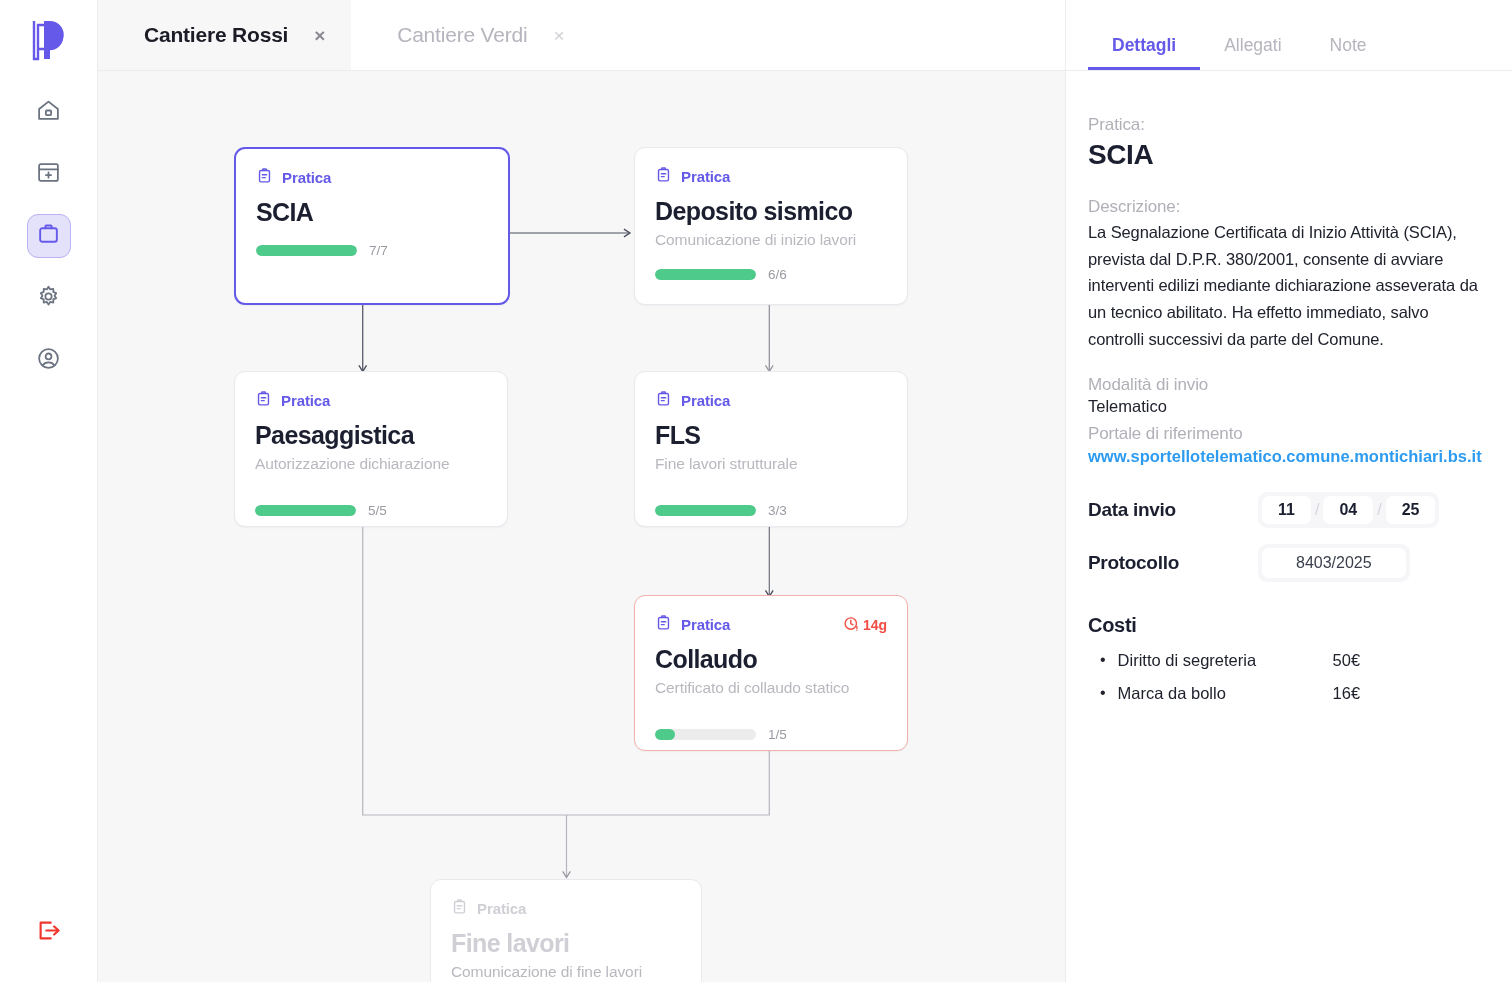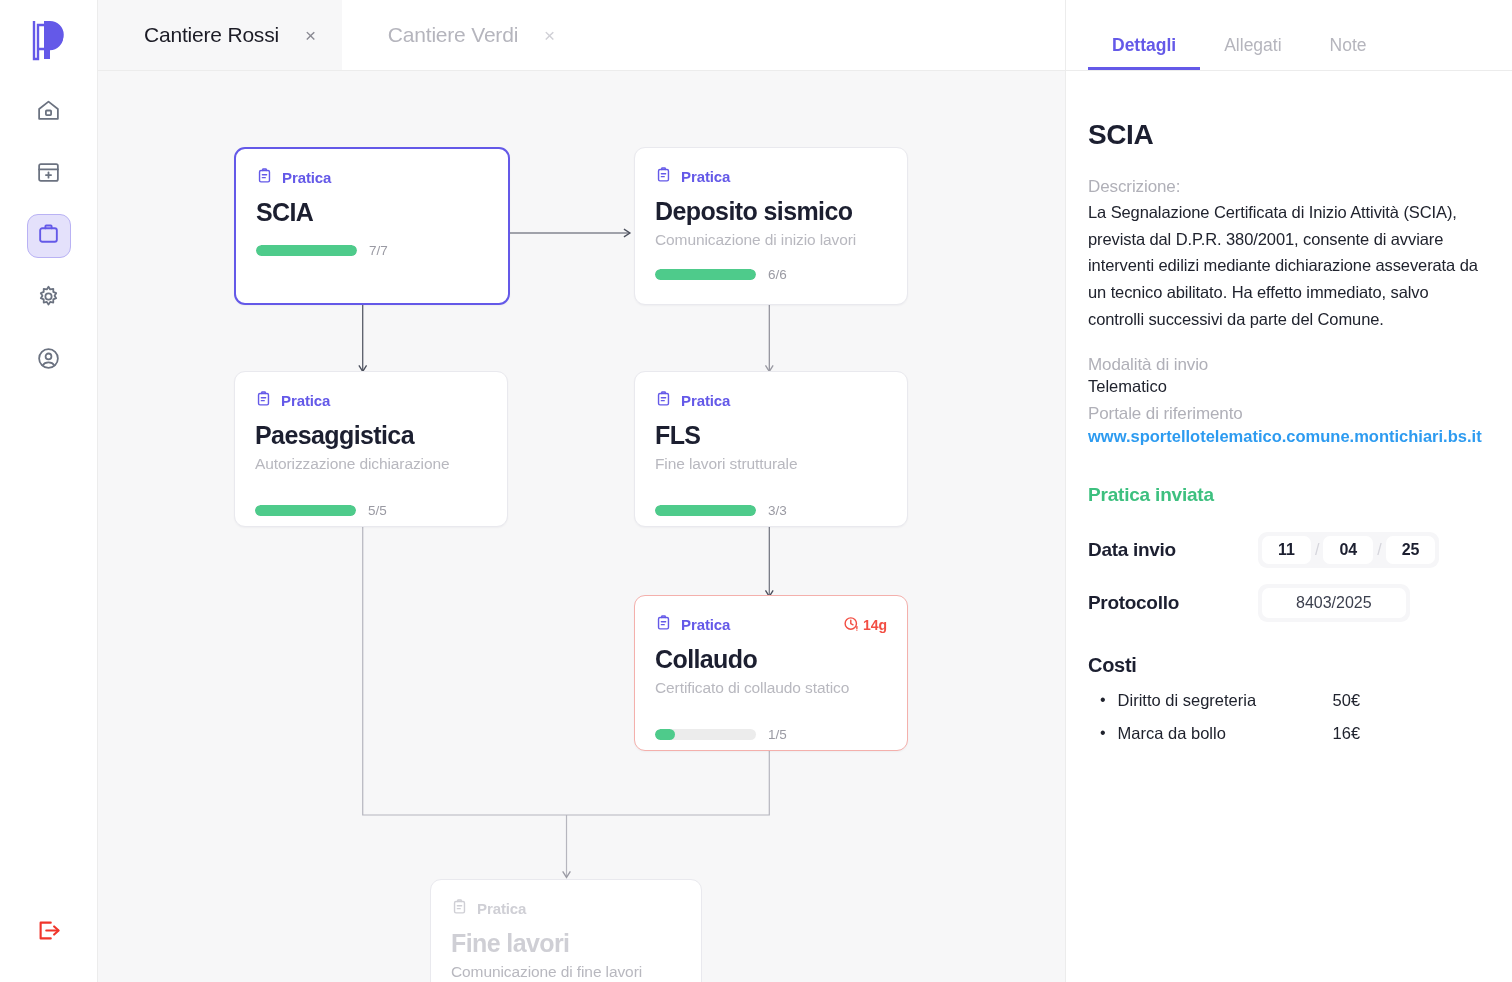--- a/index.html
+++ b/index.html
@@ -34,21 +34,21 @@
   
   .center { flex: 1 1 auto; width: 968px; height: 982px; display: flex; flex-direction: column;
             border-right: 1px solid #ececec; }
   .tabbar { height: 71px; flex: 0 0 71px; display: flex; align-items: stretch;
             background: #ffffff; border-bottom: 1px solid #ececec; }
   .tab {
     display: flex; align-items: center; gap: 26px;
     padding: 0 26px 0 46px; cursor: pointer;
     font-size: 21px; letter-spacing: -0.2px;
   }
-  .tab.active { background: #f7f7f8; color: #1c1c26; font-weight: 400; }
+  .tab.active { background: #f7f7f8; color: #1c1c26; font-weight: 700; }
   .tab.inactive { color: #b5b5bd; }
   .tab .close { font-size: 19px; color: #8a8a93; line-height: 1; }
   .tab.inactive .close { color: #d0d0d6; }
 
   .canvas { position: relative; flex: 1 1 auto; background: #f7f7f8; overflow: hidden; }
   .canvas svg.wires { position: absolute; inset: 0; width: 100%; height: 100%; pointer-events: none; }
 
   .card {
     position: absolute;
     background: #ffffff;
@@ -366,38 +366,38 @@
   </div>
 
   <div class="panel">
     <div class="ptabs">
       <div class="ptab active">Dettagli</div>
       <div class="ptab">Allegati</div>
       <div class="ptab">Note</div>
     </div>
 
     <div class="pbody">
+      <div class="lbl-muted">Pratica:</div>
       <div class="big-title">SCIA</div>
 
       <div class="sec-gap"></div>
 
       <div class="lbl-muted">Descrizione:</div>
       <div class="desc">La Segnalazione Certificata di Inizio Attività (SCIA), prevista dal D.P.R. 380/2001, consente di avviare interventi edilizi mediante dichiarazione asseverata da un tecnico abilitato. Ha effetto immediato, salvo controlli successivi da parte del Comune.</div>
 
       <div class="kv">
         <div class="lbl-muted">Modalità di invio</div>
         <div class="val">Telematico</div>
       </div>
 
       <div class="kv" style="margin-top:8px">
         <div class="lbl-muted">Portale di riferimento</div>
         <div class="link">www.sportellotelematico.comune.montichiari.bs.it</div>
       </div>
 
-      <div class="status-ok">Pratica inviata</div>
 
       <div class="field-row">
         <div class="field-label">Data invio</div>
         <div class="date-group">
           <div class="date-box">11</div>
           <span class="slash">/</span>
           <div class="date-box">04</div>
           <span class="slash">/</span>
           <div class="date-box">25</div>
         </div>

